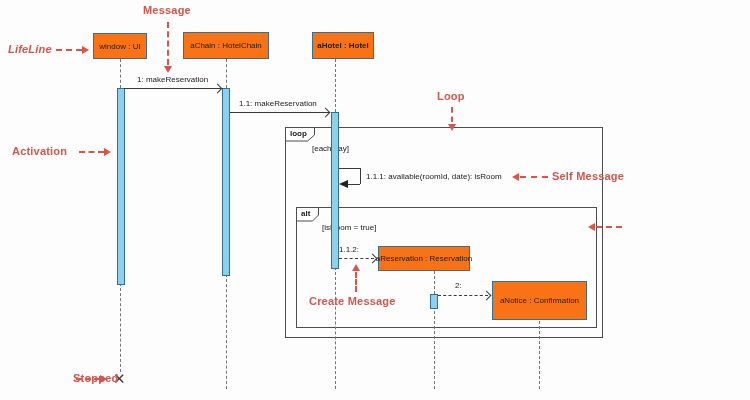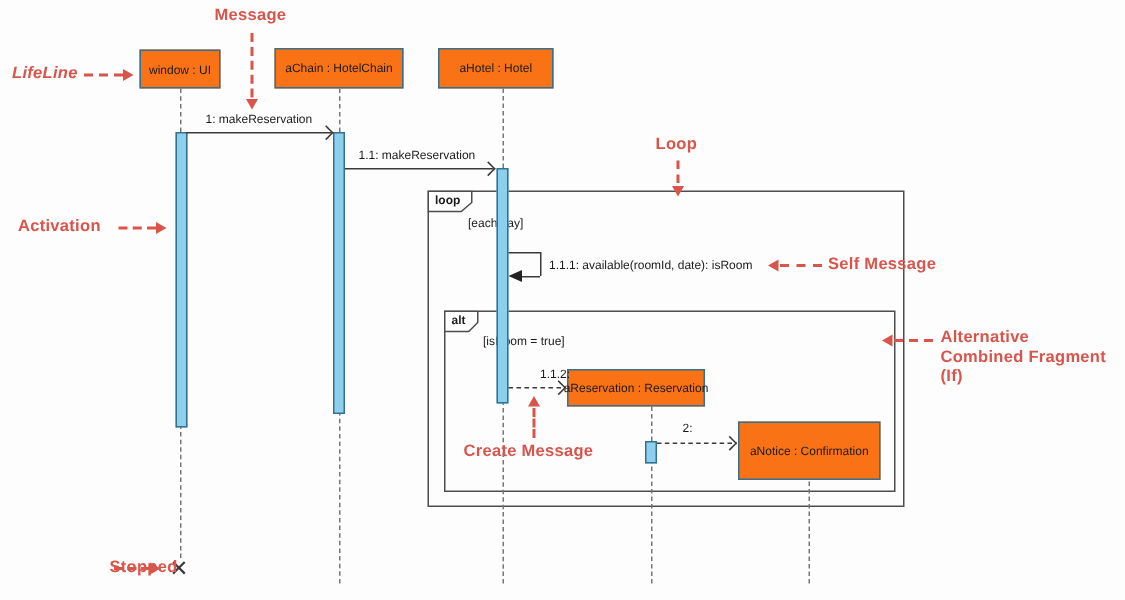--- a/index.html
+++ b/index.html
@@ -69,41 +69,41 @@
   <div class="life" style="left:434px;top:271px;height:118px;"></div>
   <div class="life" style="left:539px;top:306px;height:83px;"></div>
 
   <div class="act" style="left:117px;top:88px;height:195px;"></div>
   <div class="act" style="left:222px;top:88px;height:186px;"></div>
   <div class="act" style="left:331px;top:112px;height:155px;"></div>
   <div class="act" style="left:430px;top:294px;height:13px;"></div>
 
   <div class="box" style="left:93px;top:33px;width:54px;height:26px;">window : UI</div>
   <div class="box" style="left:183px;top:32px;width:86px;height:27px;">aChain : HotelChain</div>
-  <div class="box" style="left:292px;top:32px;width:77px;height:27px;">aHotel : Hotel</div>
+  <div class="box" style="left:312px;top:32px;width:62px;height:27px;font-weight:bold;">aHotel : Hotel</div>
   <div class="box" style="left:378px;top:246px;width:92px;height:25px;">aReservation : Reservation</div>
   <div class="box" style="left:492px;top:281px;width:95px;height:39px;">aNotice : Confirmation</div>
 
   <div class="msg" style="left:124px;top:88px;width:97px;"></div>
   <div class="ar" style="left:214px;top:85px;"></div>
   <span class="mlabel" style="left:137px;top:75px;">1: makeReservation</span>
 
   <div class="msg" style="left:230px;top:112px;width:99px;"></div>
   <div class="ar" style="left:322px;top:109px;"></div>
   <span class="mlabel" style="left:239px;top:99px;">1.1: makeReservation</span>
 
   <div class="msg" style="left:339px;top:168px;width:21px;"></div>
   <div class="vseg" style="left:360px;top:168px;height:16px;"></div>
   <div class="msg" style="left:346px;top:184px;width:14px;"></div>
   <div class="al-solid" style="left:339px;top:180px;"></div>
   <span class="mlabel" style="left:366px;top:172px;">1.1.1: available(roomId, date): isRoom</span>
 
   <div class="msg dashed" style="left:339px;top:258px;width:35px;"></div>
   <div class="ar" style="left:369px;top:255px;"></div>
-  <span class="mlabel" style="left:360px;top:245px;">1.1.2:</span>
+  <span class="mlabel" style="left:339px;top:245px;">1.1.2:</span>
 
   <div class="msg dashed" style="left:438px;top:295px;width:50px;"></div>
   <div class="ar" style="left:483px;top:292px;"></div>
   <span class="mlabel" style="left:455px;top:281px;">2:</span>
 
   <span class="xmark" style="left:113px;top:372px;">✕</span>
 
   <span class="rlabel" style="left:143px;top:4px;">Message</span>
   <div class="rdv" style="left:167px;top:22px;height:43px;"></div>
   <div class="tri-d" style="left:164px;top:66px;"></div>
@@ -117,25 +117,20 @@
   <div class="tri-r" style="left:104px;top:148px;"></div>
 
   <span class="rlabel" style="left:437px;top:90px;">Loop</span>
   <div class="rdv" style="left:451px;top:107px;height:15px;"></div>
   <div class="tri-d" style="left:448px;top:124px;"></div>
 
   <span class="rlabel" style="left:552px;top:170px;">Self Message</span>
   <div class="tri-l" style="left:512px;top:173px;"></div>
   <div class="rdh" style="left:520px;top:176px;width:28px;"></div>
 
-  <div class="rlabel" style="left:627px;top:219px;line-height:13px;">
-    <div>Alternative</div>
-    <div>Combined Fragment</div>
-    <div>(If)</div>
-  </div>
   <div class="tri-l" style="left:588px;top:223px;"></div>
   <div class="rdh" style="left:596px;top:226px;width:26px;"></div>
 
   <span class="rlabel" style="left:309px;top:295px;">Create Message</span>
   <div class="tri-u" style="left:352px;top:264px;"></div>
   <div class="rdv" style="left:355px;top:272px;height:20px;"></div>
 
   <span class="rlabel" style="left:25px;top:372px;margin-left:48px;">Stopped</span>
   <div class="rdh" style="left:76px;top:378px;width:24px;"></div>
   <div class="tri-r" style="left:100px;top:375px;"></div>

